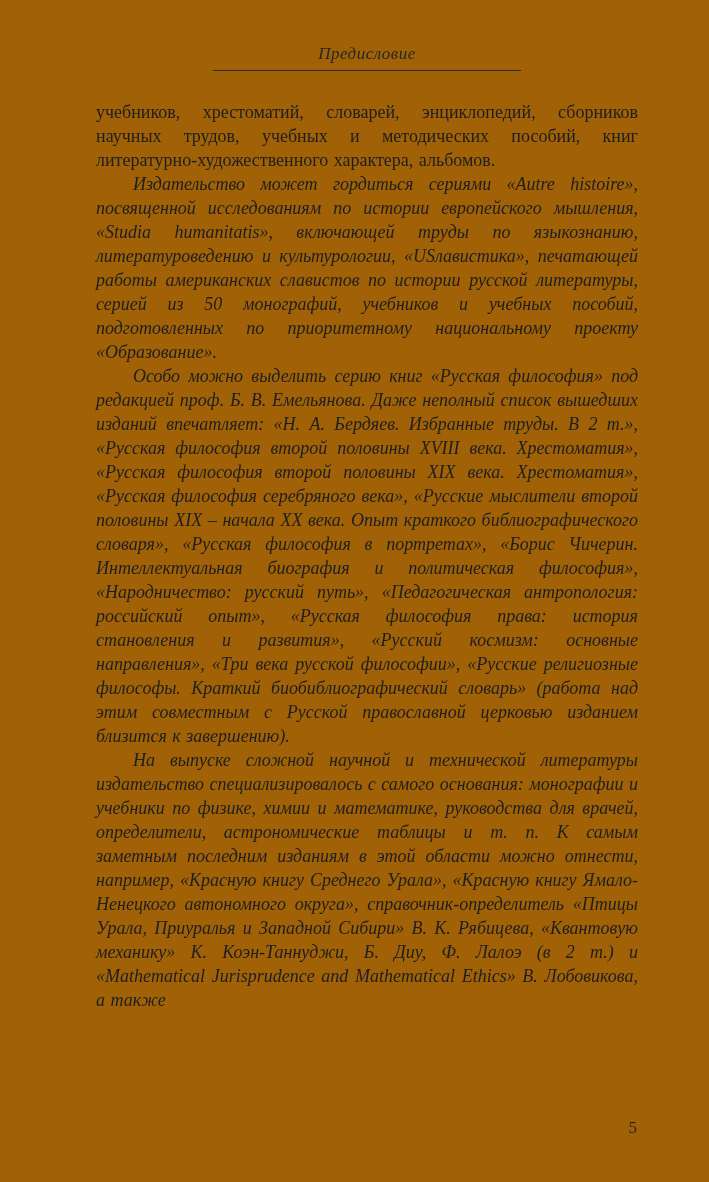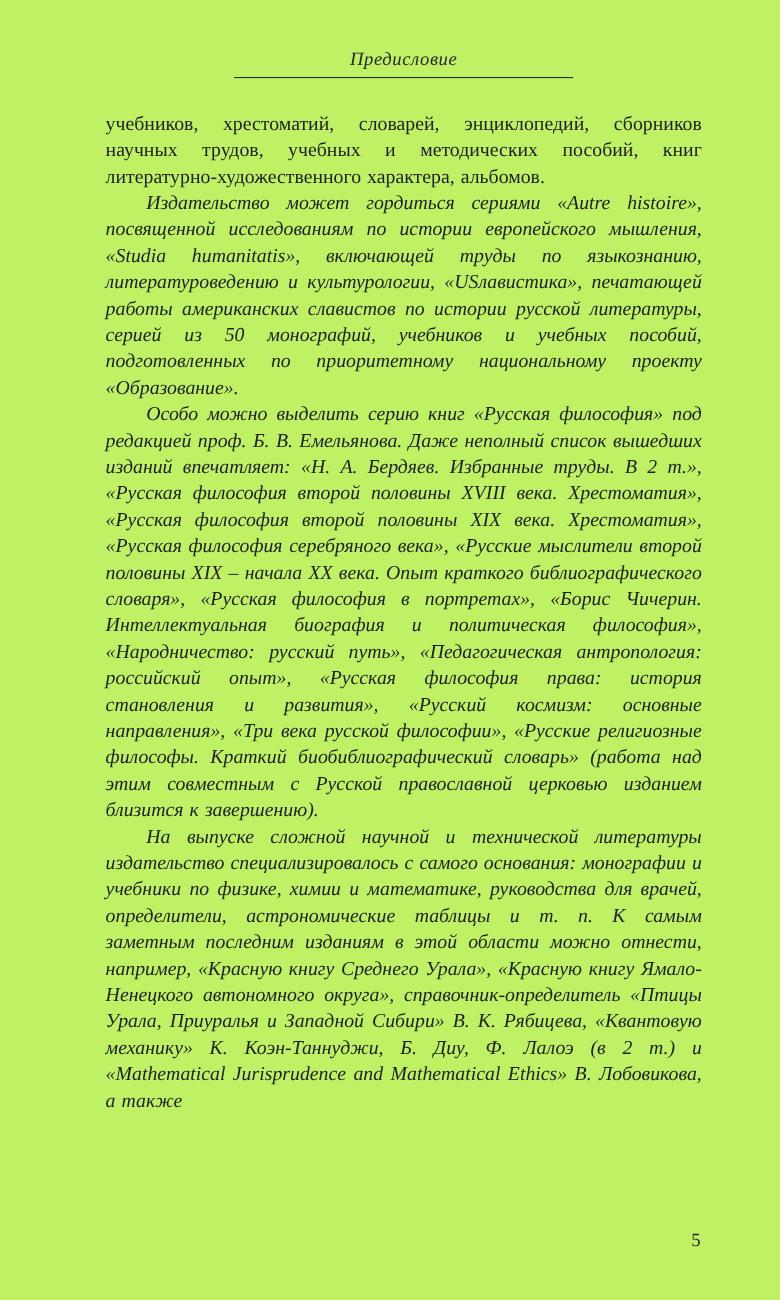--- a/index.html
+++ b/index.html
@@ -4,21 +4,21 @@
 <style>
   html, body {
     margin: 0;
     padding: 0;
     background: #ffffff;
   }
   .page {
     position: relative;
     width: 709px;
     height: 1182px;
-    background: #bef264;
+    background: #a16207;
     color: #1e1e1e;
     font-family: "Liberation Serif", "DejaVu Serif", serif;
     overflow: hidden;
   }
   .page-header {
     position: absolute;
     top: 44px;
     left: 96px;
     width: 542px;
     text-align: center;

